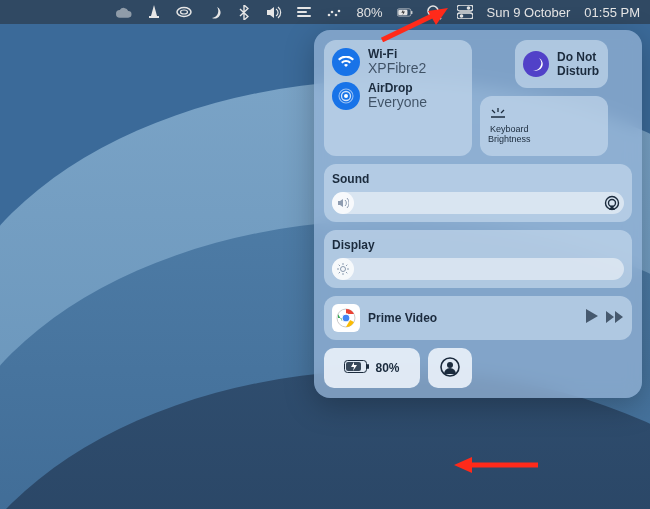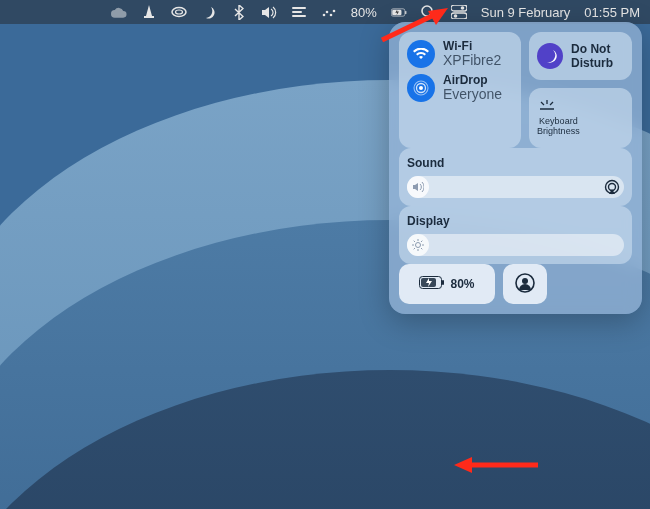--- a/index.html
+++ b/index.html
@@ -14,39 +14,39 @@
     position:absolute; top:0; left:0; right:0; height:24px;
     background: rgba(40,45,55,0.55);
     display:flex; align-items:center; justify-content:flex-end;
     padding: 0 10px; gap:14px; color:#e6e6e6; font-size:13px;
   }
   .menubar .ico { width:16px; height:16px; display:flex; align-items:center; justify-content:center; }
   .menubar svg { display:block; }
   .menubar .txt { font-weight:400; }
 
   .cc {
-    position:absolute; top:22px; right:8px; width:253px;
+    position:absolute; top:30px; right:8px; width:328px;
     background: rgba(150,180,215,0.75);
     border-radius:16px; padding:10px;
     box-shadow: 0 8px 30px rgba(0,0,0,0.25);
     backdrop-filter: blur(8px);
     color:#1b2b3d;
-    display:flex; flex-direction:column; 
+    display:flex; flex-direction:column; gap:8px;
   }
   .row { display:flex; gap:8px; }
   .tile { background: rgba(195,215,235,0.7); border-radius:12px; padding:8px; }
   .t-conn { width:148px; display:flex; flex-direction:column; gap:6px; }
   .conn-item { display:flex; align-items:center; gap:8px; cursor:pointer; }
   .circ { width:28px; height:28px; border-radius:50%; background:#1873e8; display:flex; align-items:center; justify-content:center; color:#fff; flex-shrink:0; }
   .conn-txt { display:flex; flex-direction:column; line-height:1.05; }
   .nm { font-size:12px; font-weight:600; }
   .sub { font-size:14px; opacity:.75; }
 
   .right-col { width:128px; display:flex; flex-direction:column; gap:8px; }
-  .t-dnd { height:48px; padding:8px; display:flex; align-items:center; gap:8px; cursor:pointer; }
+  .t-dnd { height:48px; padding:8px; display:flex; align-items:center; gap:8px; cursor:pointer;margin-left:35px; }
   .dnd-circ { width:26px; height:26px; border-radius:50%; background:#5141c8; display:flex; align-items:center; justify-content:center; color:#fff; }
   .mini-row { display:flex; gap:8px; height:60px; }
   .mini { flex:1; display:flex; flex-direction:column; align-items:flex-start; justify-content:center; gap:3px; cursor:pointer; font-size:9px; text-align:center; line-height:1.05; }
 
   .slider-tile { display:flex; flex-direction:column; gap:6px; cursor:pointer; }
   .slider-tile .lbl { font-size:12px; font-weight:600; }
   .slider { position:relative; height:22px; background:rgba(255,255,255,0.5); border-radius:11px; }
   .slider .knob { position:absolute; left:0; top:0; width:22px; height:22px; border-radius:50%; background:#fff; display:flex; align-items:center; justify-content:center; opacity:.8; }
   .slider .out { position:absolute; right:4px; top:3px; width:16px; height:16px; }
 
@@ -138,21 +138,21 @@
       </svg>
     </span>
   <span class="ico">
       <svg width="16" height="14" viewBox="0 0 16 14">
         <rect x="0" y="0" width="16" height="6" rx="3" fill="none" stroke="#e6e6e6" stroke-width="1.3"></rect>
         <circle cx="11.5" cy="3" r="1.8" fill="#e6e6e6"></circle>
         <rect x="0" y="8" width="16" height="6" rx="3" fill="none" stroke="#e6e6e6" stroke-width="1.3"></rect>
         <circle cx="4.5" cy="11" r="1.8" fill="#e6e6e6"></circle>
       </svg>
     </span>
-  <span class="txt">Sun 9 February</span>
+  <span class="txt">Sun 9 October</span>
   <span class="txt">01:55 PM</span>
 </div>
 
 <div class="cc">
 
   <div class="row">
     <div class="tile t-conn">
       <div class="conn-item">
         <div class="circ">
             <svg width="16" height="12" viewBox="0 0 16 12">
@@ -235,20 +235,41 @@
               <line x1="1.7" y1="1.7" x2="3" y2="3"></line>
               <line x1="9" y1="9" x2="10.3" y2="10.3"></line>
               <line x1="1.7" y1="10.3" x2="3" y2="9"></line>
               <line x1="9" y1="3" x2="10.3" y2="1.7"></line>
             </g>
           </svg>
         </div>
     </div>
   </div>
 
+  <div class="tile media">
+    <div class="app">
+        <svg width="20" height="20" viewBox="0 0 20 20">
+          <circle cx="10" cy="10" r="9" fill="#fff" stroke="#ccc"></circle>
+          <circle cx="10" cy="10" r="4" fill="#4285F4"></circle>
+          <path fill="#EA4335" d="M10 1a9 9 0 018 5H10V1z"></path>
+          <path fill="#34A853" d="M2 6l4 7 4-3H2z"></path>
+          <path fill="#FBBC05" d="M10 19l4-7 4 2a9 9 0 01-8 5z"></path>
+          <circle cx="10" cy="10" r="4" fill="#4285F4" stroke="#fff" stroke-width="1.3"></circle>
+        </svg>
+      </div>
+    <span class="title">Prime Video</span>
+    <div class="ctrls">
+      <span><svg width="12" height="14" viewBox="0 0 12 14">
+            <path fill="#1b2b3d" d="M0 0v14l12-7z"></path>
+          </svg></span>
+      <span><svg width="18" height="12" viewBox="0 0 18 12">
+            <path fill="#1b2b3d" d="M0 0v12l8-6zM9 0v12l8-6z"></path>
+          </svg></span>
+    </div>
+  </div>
 
   <div class="bottom">
     <div class="chip chip-bat">
       <span><svg width="26" height="13" viewBox="0 0 26 13">
             <rect x="0.5" y="0.5" width="22" height="12" rx="3" fill="none" stroke="#1b2b3d"></rect>
             <rect x="23" y="4" width="2" height="5" rx="1" fill="#1b2b3d"></rect>
             <rect x="2" y="2" width="15" height="9" rx="2" fill="#1b2b3d" opacity=".85"></rect>
             <path fill="#fff" d="M10 2l-3 5h3l-1 4 4-6h-3z"></path>
           </svg></span>
       <span>80%</span>

